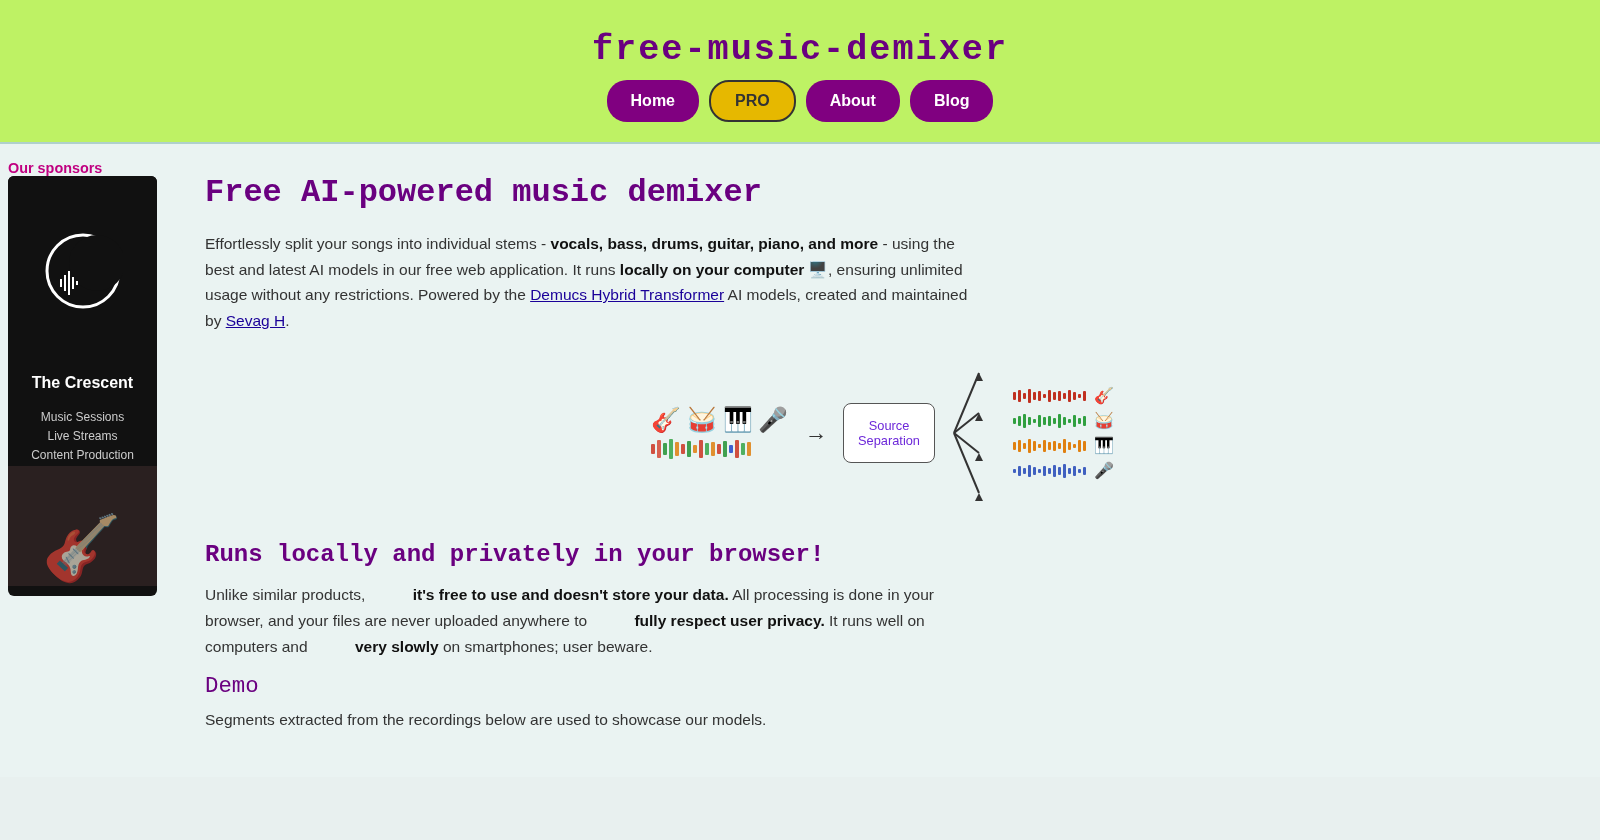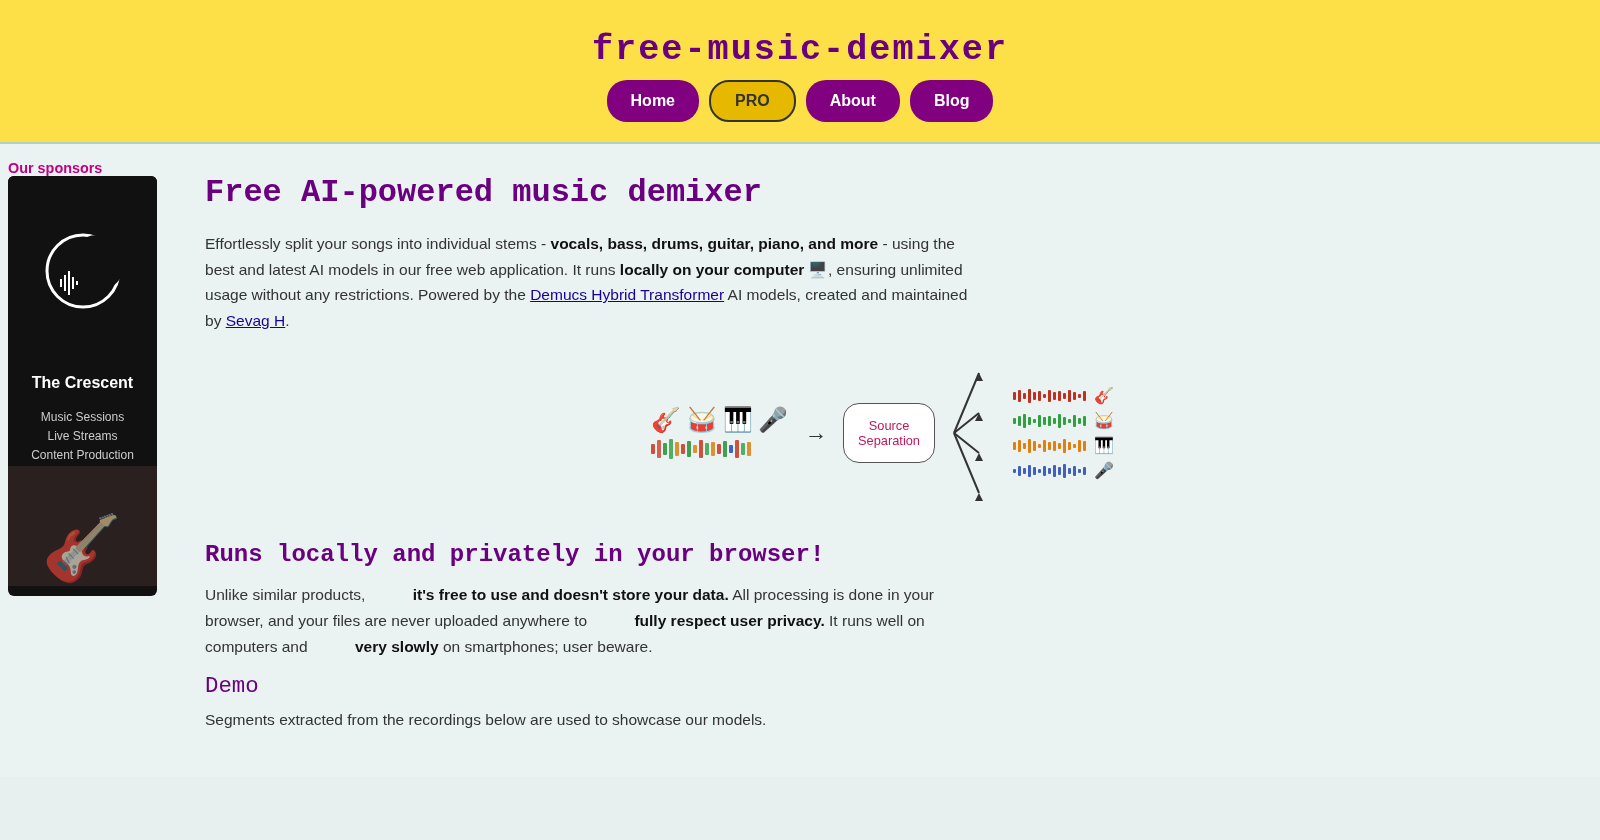--- a/index.html
+++ b/index.html
@@ -1,20 +1,20 @@
 <!DOCTYPE html>
 <html><head>
   <meta charset="utf-8">
   <style>
     * { box-sizing: border-box; margin: 0; padding: 0; }
     body { font-family: Arial, sans-serif; background: #e8f0ef; }
 
     
     .header {
-      background: #fde047;
+      background: #bef264;
       padding: 30px 0 20px 0;
       text-align: center;
       border-bottom: 2px solid #b0d0cc;
     }
     .site-title {
       font-family: 'Courier New', monospace;
       font-size: 2.2em;
       font-weight: bold;
       color: #6a0080;
       letter-spacing: 2px;
@@ -156,25 +156,25 @@
       gap: 6px;
       font-size: 1.5em;
     }
     .arrow-right {
       font-size: 1.4em;
       color: #333;
       margin: 0 6px;
     }
     .source-sep-box {
       border: 1.5px solid #555;
-      border-radius: 16px;
+      border-radius: 8px;
       padding: 14px 14px;
       font-size: 0.8em;
       text-align: center;
-      color: #be185d;
+      color: #6d28d9;
       background: white;
       min-width: 90px;
     }
     .diagram-outputs {
       display: flex;
       flex-direction: column;
       gap: 6px;
     }
     .output-row {
       display: flex;

